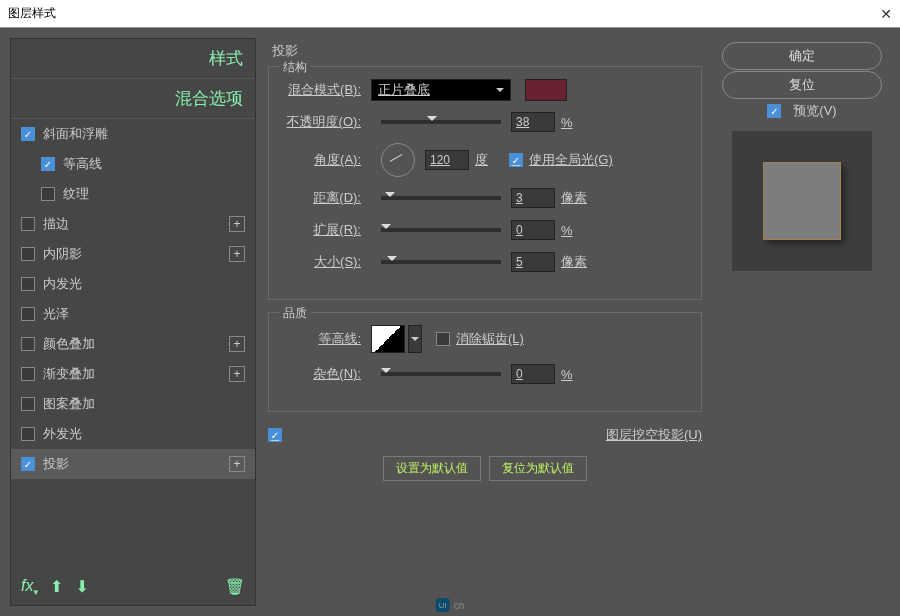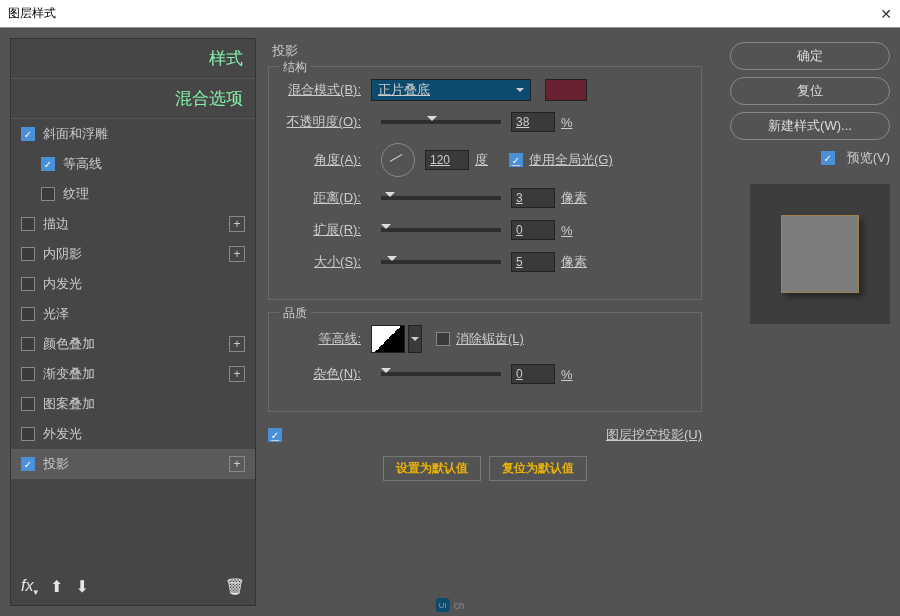--- a/index.html
+++ b/index.html
@@ -10,46 +10,46 @@
 .main { display: flex; height: 588px; padding: 10px; gap: 12px; }
 .left-panel { width: 246px; background: #464646; border: 1px solid #333; display: flex; flex-direction: column; }
 .lp-header { padding: 8px 12px; color: #86efac; font-size: 17px; border-bottom: 1px solid #555; text-align: right; }
 .lp-item { display: flex; align-items: center; padding: 6px 10px; color: #ccc; font-size: 13px; position: relative; cursor: pointer; }
 .lp-item.indent { padding-left: 30px; }
 .lp-item.selected { background: #5a5a5a; }
 .lp-check { width: 14px; height: 14px; border: 1px solid #888; margin-right: 8px; display: flex; align-items: center; justify-content: center; background: #3a3a3a; }
 .lp-check.ck { background: #4a90d9; border-color: #4a90d9; }
 .lp-check.ck::after { content: "✓"; color: #fff; font-size: 10px; }
 .lp-plus { margin-left: auto; width: 16px; height: 16px; border: 1px solid #888; display: flex; align-items: center; justify-content: center; font-size: 12px; color: #ccc; }
-.lp-footer { margin-top: auto; padding: 8px 10px; display: flex; align-items: center; gap: 12px; color: #e5e5e5; }
+.lp-footer { margin-top: auto; padding: 8px 10px; display: flex; align-items: center; gap: 12px; color: #86efac; }
 .lp-footer .spacer { flex: 1; }
 .mid-panel { flex: 1; color: #ccc; font-size: 13px; }
 .mid-title { padding: 4px 0 6px 4px; }
 .fieldset { border: 1px solid #6a6a6a; padding: 12px 6px 16px; margin-bottom: 12px; position: relative; }
 .fieldset-label { position: absolute; top: -8px; left: 10px; background: #535353; padding: 0 4px; font-size: 12px; }
 .row { display: flex; align-items: center; margin-bottom: 10px; min-height: 22px; text-decoration: underline; }
 .row-label { width: 86px; text-align: right; margin-right: 10px; }
-.select { background: #0c4a6e; border: 1px solid #222; color: #ccc; height: 22px; width: 160px; display: flex; align-items: center; padding: 0 6px; position: relative; margin-right: 14px; }
+.select { background: #000000; border: 1px solid #222; color: #ccc; height: 22px; width: 140px; display: flex; align-items: center; padding: 0 6px; position: relative; margin-right: 14px; }
 .select::after { content: ""; position: absolute; right: 6px; top: 8px; border: 4px solid transparent; border-top-color: #ccc; }
 .swatch { width: 42px; height: 22px; background: #6b2230; border: 1px solid #222; }
 .slider { flex: 1; height: 4px; background: #2e2e2e; margin: 0 10px; position: relative; max-width: 120px; }
 .slider .thumb { position: absolute; top: -4px; width: 0; height: 0; border: 5px solid transparent; border-top-color: #ddd; }
 .numbox { width: 44px; height: 20px; background: #3a3a3a; border: 1px solid #222; color: #ccc; font-size: 12px; padding: 0 4px; margin-right: 6px; display:flex; align-items:center;}
 .unit { width: 34px; }
 .angle-dial { width: 34px; height: 34px; border: 1px solid #888; border-radius: 50%; margin: 0 10px; position: relative; }
 .angle-dial::after { content: ""; position: absolute; width: 14px; height: 1px; background: #ccc; top: 10px; left: 6px; transform: rotate(-30deg); transform-origin: right; }
 .ck-inline { width: 14px; height: 14px; border: 1px solid #888; margin-right: 6px; display:flex;align-items:center;justify-content:center; background:#3a3a3a;}
 .ck-inline.ck { background: #4a90d9; border-color: #4a90d9; }
 .ck-inline.ck::after { content: "✓"; color: #fff; font-size: 10px; }
 .contour-sw { width: 34px; height: 28px; background: linear-gradient(135deg, #fff 50%, #000 50%); border: 1px solid #222; margin-right: 3px; }
 .contour-dd { width: 14px; height: 28px; background: #3a3a3a; border:1px solid #222; display:flex;align-items:center;justify-content:center;}
 .contour-dd::after { content:""; border:4px solid transparent; border-top-color:#ccc; margin-top:4px;}
-.btn-sm { background: #535353; border: 1px solid #777; color: #eab308; font-size: 12px; padding: 3px 12px; margin: 0 4px; cursor: pointer; font-weight: bold; }
+.btn-sm { background: #535353; border: 1px solid #777; color: #bef264; font-size: 12px; padding: 3px 12px; margin: 0 4px; cursor: pointer; }
 .btnrow { display:flex; justify-content:center; margin-top:6px;}
-.right-panel { width: 176px; display: flex; flex-direction: column; align-items: flex-end; gap: 7px; padding-top: 4px; }
+.right-panel { width: 176px; display: flex; flex-direction: column; align-items: center; gap: 1px; padding-top: 4px; }
 .btn { width: 160px; height: 28px; border: 1px solid #888; border-radius: 14px; background: transparent; color: #ddd; font-size: 13px; cursor: pointer; }
 .preview-row { display:flex; align-items:center; gap:6px; color:#ccc; font-size:13px; margin-top:2px;}
 .preview-box { width: 140px; height: 140px; background: #3d3d3d; margin-top: 10px; display:flex; align-items:center; justify-content:center;}
 .preview-inner { width: 78px; height: 78px; background: #7d7d7d; box-shadow: 4px 4px 6px rgba(0,0,0,0.4); border:1px solid #a08050;}
 .footer-logo { position: absolute; bottom: 4px; left: 50%; transform: translateX(-50%); color: #888; font-size: 10px; display:flex; align-items:center; gap:4px;}
 .footer-logo .circ { width:14px; height:14px; border-radius:4px; background:#0c4a6e; color:#999; font-size:8px; display:flex;align-items:center;justify-content:center;}
 </style>
 </head>
 <body>
 
@@ -219,21 +219,20 @@
     </div>
     <div class="btnrow">
       <button class="btn-sm">设置为默认值</button>
       <button class="btn-sm">复位为默认值</button>
     </div>
   </div>
 
   <div class="right-panel">
     <button class="btn">确定</button>
     <button class="btn">复位</button>
-    <button class="btn">新建样式(W)...</button>
     <div class="preview-row">
       <div class="ck-inline ck"></div>
       <span>预览(V)</span>
     </div>
     <div class="preview-box">
       <div class="preview-inner"></div>
     </div>
   </div>
 </div>
 

